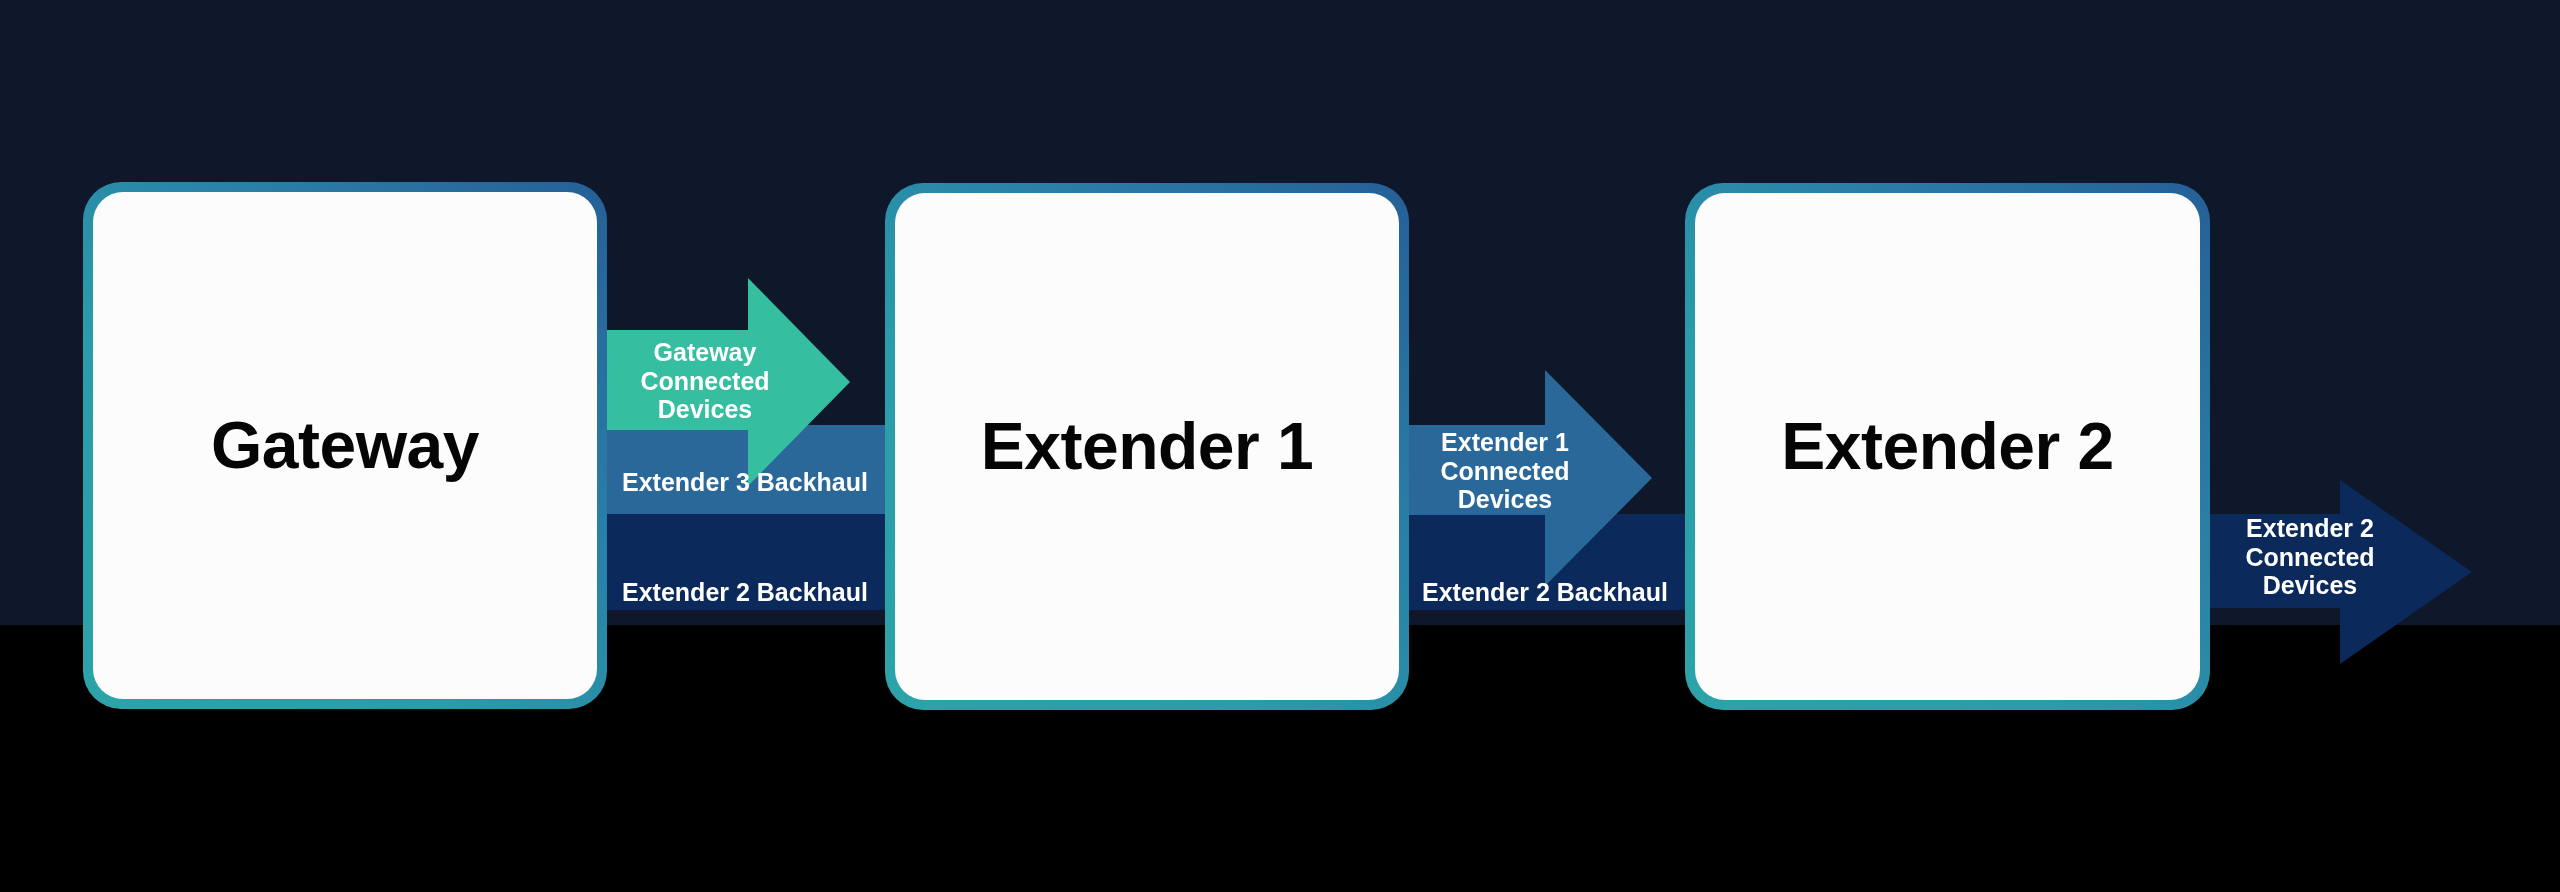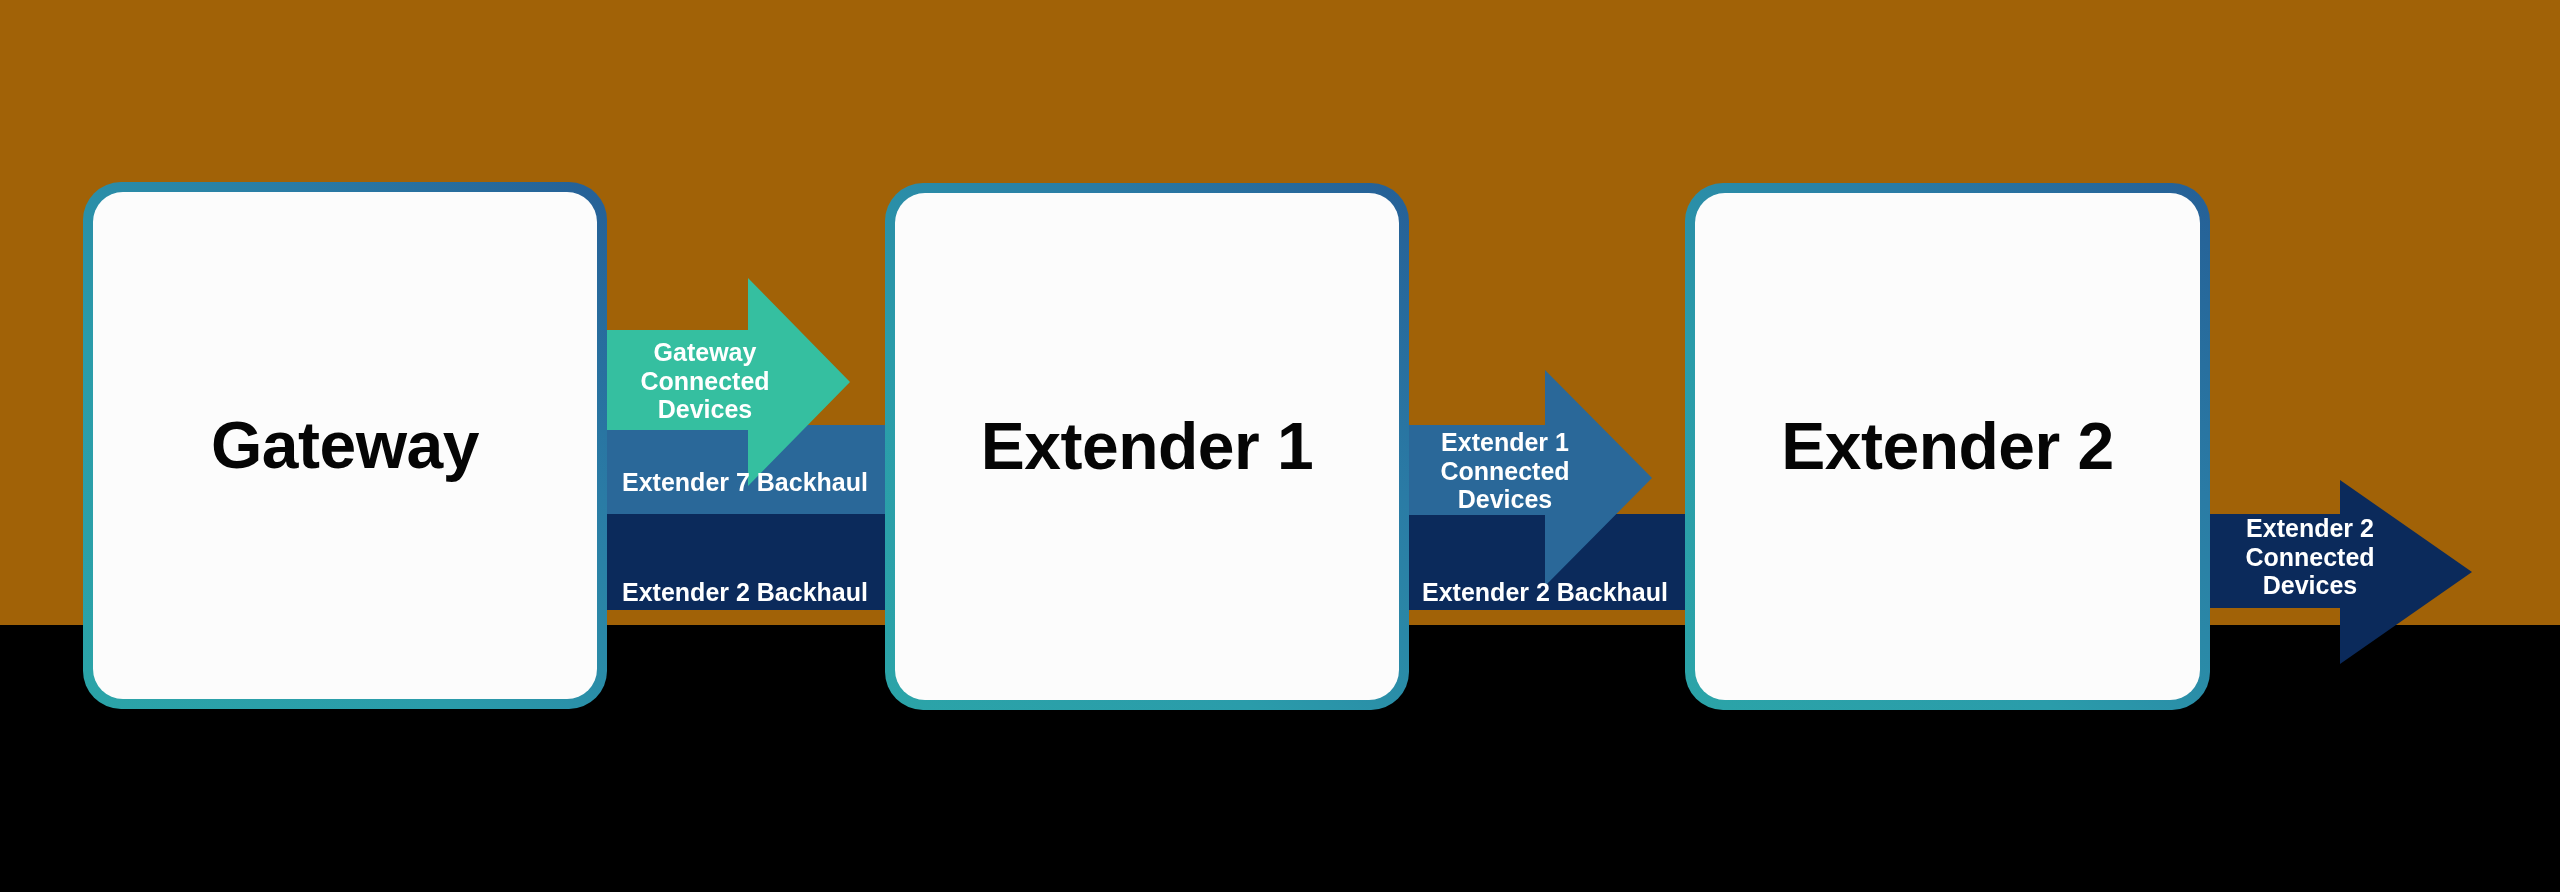--- a/index.html
+++ b/index.html
@@ -11,21 +11,21 @@
     width: 2560px;
     height: 892px;
     overflow: hidden;
     font-family: "Liberation Sans", sans-serif;
   }
 
   #stage {
     position: relative;
     width: 2560px;
     height: 625px;
-    background: #a16207;
+    background: #0f172a;
   }
 
   
   .node {
     position: absolute;
     box-sizing: border-box;
     border-radius: 38px;
     padding: 10px;
     z-index: 40;
   }
@@ -144,21 +144,21 @@
   </svg>
 
   <svg id="flow-ext2-connected" class="flow" viewBox="0 0 280 190" preserveAspectRatio="none">
     <polygon points="0,36 140,36 140,2 272,94 140,186 140,130 0,130" fill="#0B2A5B"></polygon>
   </svg>
 
   <div class="flow-text" id="flow-gw-connected-label">Gateway
 Connected
 Devices</div>
 
-  <div class="flow-text" id="flow-ext1-backhaul-label">Extender 7 Backhaul</div>
+  <div class="flow-text" id="flow-ext1-backhaul-label">Extender 3 Backhaul</div>
 
   <div class="flow-text" id="flow-ext2-backhaul-label-a">Extender 2 Backhaul</div>
 
   <div class="flow-text" id="flow-ext1-connected-label">Extender 1
 Connected
 Devices</div>
 
   <div class="flow-text" id="flow-ext2-backhaul-label-b">Extender 2 Backhaul</div>
 
   <div class="flow-text" id="flow-ext2-connected-label">Extender 2

